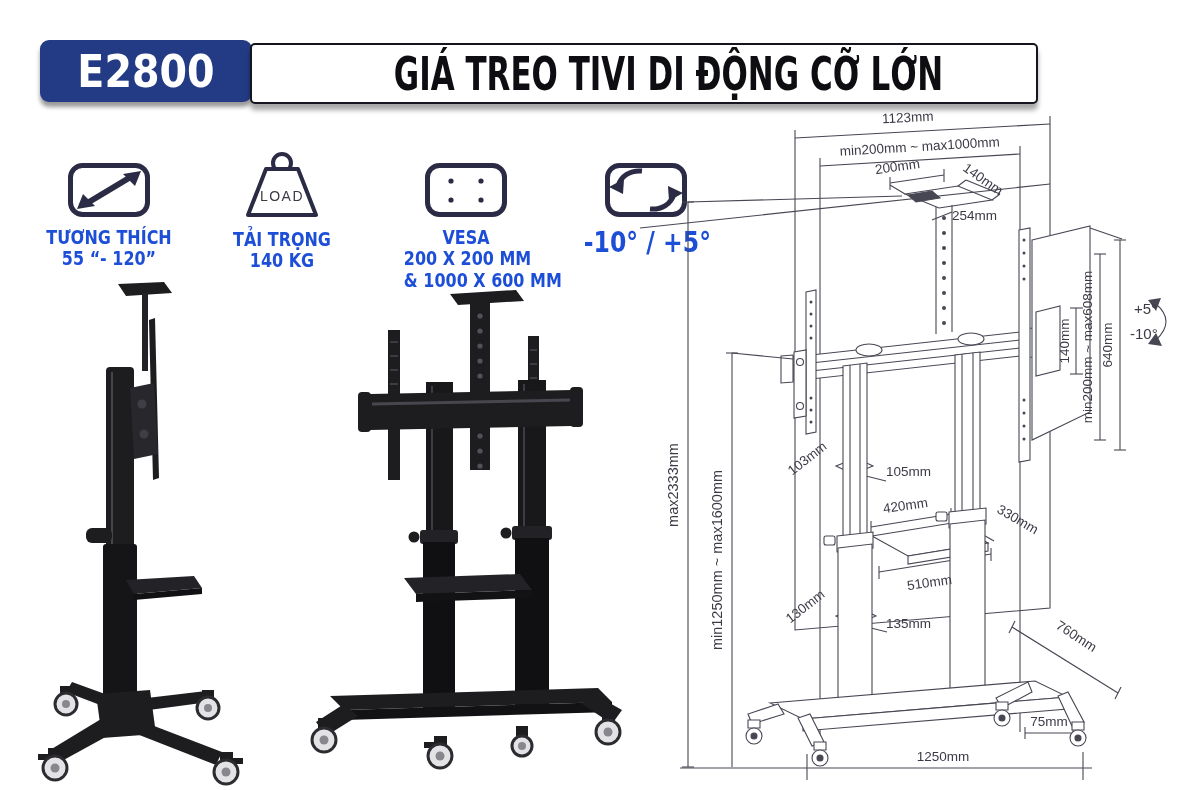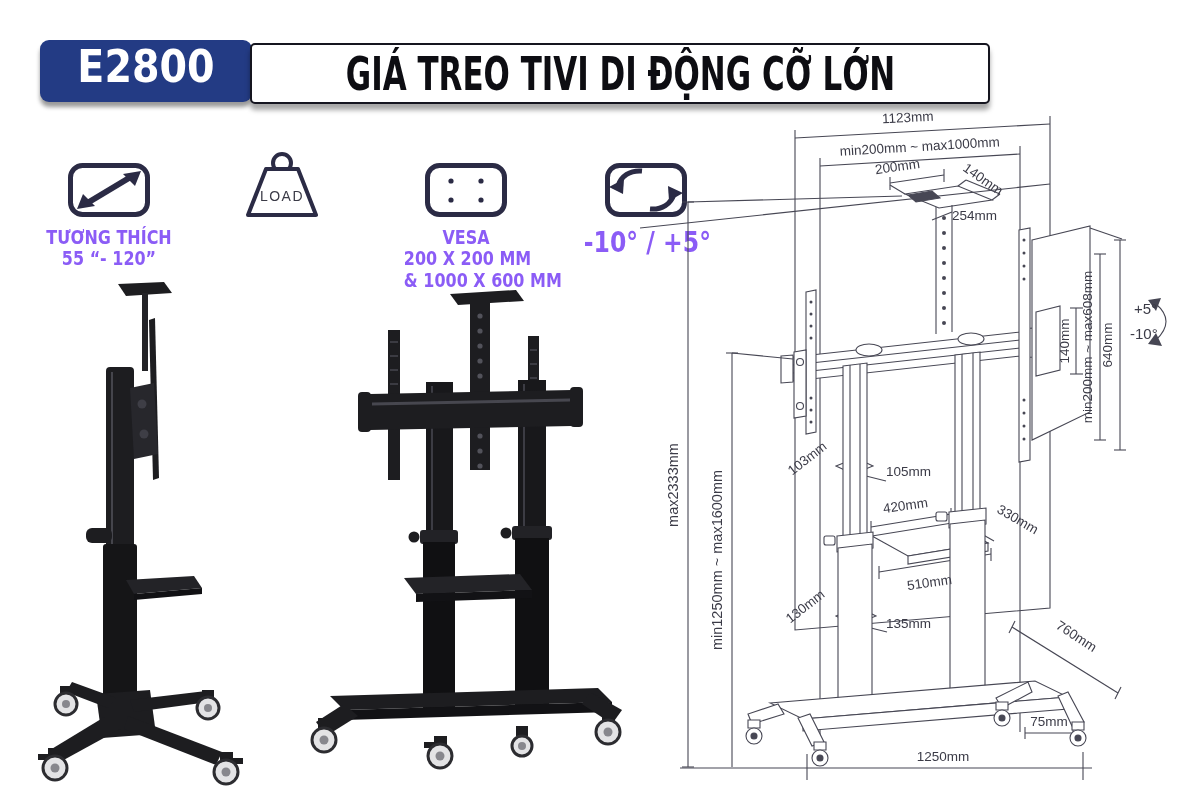--- a/index.html
+++ b/index.html
@@ -1,31 +1,31 @@
 <!DOCTYPE html>
 <html><head>
 <meta charset="utf-8">
 <style>
   html,body{margin:0;padding:0;background:#ffffff;}
   #canvas{position:relative;width:1200px;height:790px;background:#ffffff;overflow:hidden;
           font-family:"DejaVu Sans",sans-serif;}
   .abs{position:absolute;}
   
   .model-box{left:40px;top:40px;width:212px;height:62px;background:#233b84;border-radius:9px;
-             display:flex;justify-content:center;
+             display:flex;align-items:center;justify-content:center;
              box-shadow:0 5px 4px rgba(0,0,0,.40);}
   .model-box span{color:#fff;font-size:45px;font-weight:800;display:inline-block;
                   transform:scaleX(.88);letter-spacing:0;}
   .title-box{left:250px;top:43px;width:736px;height:57px;background:#fff;border:2px solid #15151f;
              border-radius:5px;display:flex;align-items:center;justify-content:center;
-             box-shadow:0 6px 5px rgba(0,0,0,.35);}
+             box-shadow:0 6px 5px rgba(0,0,0,.35);padding-left:48px;}
   .title-box span{color:#0d0d12;font-size:43px;font-weight:800;display:inline-block;white-space:nowrap;
                   transform:scale(.72,1.06);}
   
-  .feature{position:absolute;text-align:center;color:#8b5cf6;}
+  .feature{position:absolute;text-align:center;color:#1d4ed8;}
   .feature .icon{display:flex;justify-content:center;align-items:flex-end;}
   .feature .lines{margin-top:9px;font-weight:800;font-size:19px;line-height:1.12;}
   .feature .lines div{transform:scaleX(.84);white-space:nowrap;}
   .feature.tilt .lines{font-size:28px;}
   
   text{font-family:"Liberation Sans","DejaVu Sans",sans-serif;fill:#3b3b47;}
 </style>
 </head>
 <body>
 
@@ -53,20 +53,24 @@
     </div>
   </div>
 
   <div class="feature" style="left:212px;top:152px;width:140px;">
     <div class="icon">
       <svg width="90" height="68" viewBox="0 0 90 68">
         <circle cx="45" cy="11" r="9" fill="#fff" stroke="#2b2b45" stroke-width="4"></circle>
         <path d="M29,17 L61,17 L79,63 L11,63 Z" fill="#fff" stroke="#2b2b45" stroke-width="4" stroke-linejoin="round"></path>
         <text x="45" y="49" text-anchor="middle" font-size="14" letter-spacing="1.5" fill="#2b2b45">LOAD</text>
       </svg>
+    </div>
+    <div class="lines">
+      <div>TẢI TRỌNG</div>
+      <div>140 KG</div>
     </div>
   </div>
 
   <div class="feature" style="left:392px;top:162px;width:148px;">
     <div class="icon">
       <svg width="84" height="56" viewBox="0 0 84 56">
         <rect x="3.5" y="3.5" width="77" height="49" rx="12" fill="#fff" stroke="#2b2b45" stroke-width="5"></rect>
         <circle cx="27" cy="19" r="2.6" fill="#2b2b45"></circle>
         <circle cx="57" cy="19" r="2.6" fill="#2b2b45"></circle>
         <circle cx="27" cy="38" r="2.6" fill="#2b2b45"></circle>

